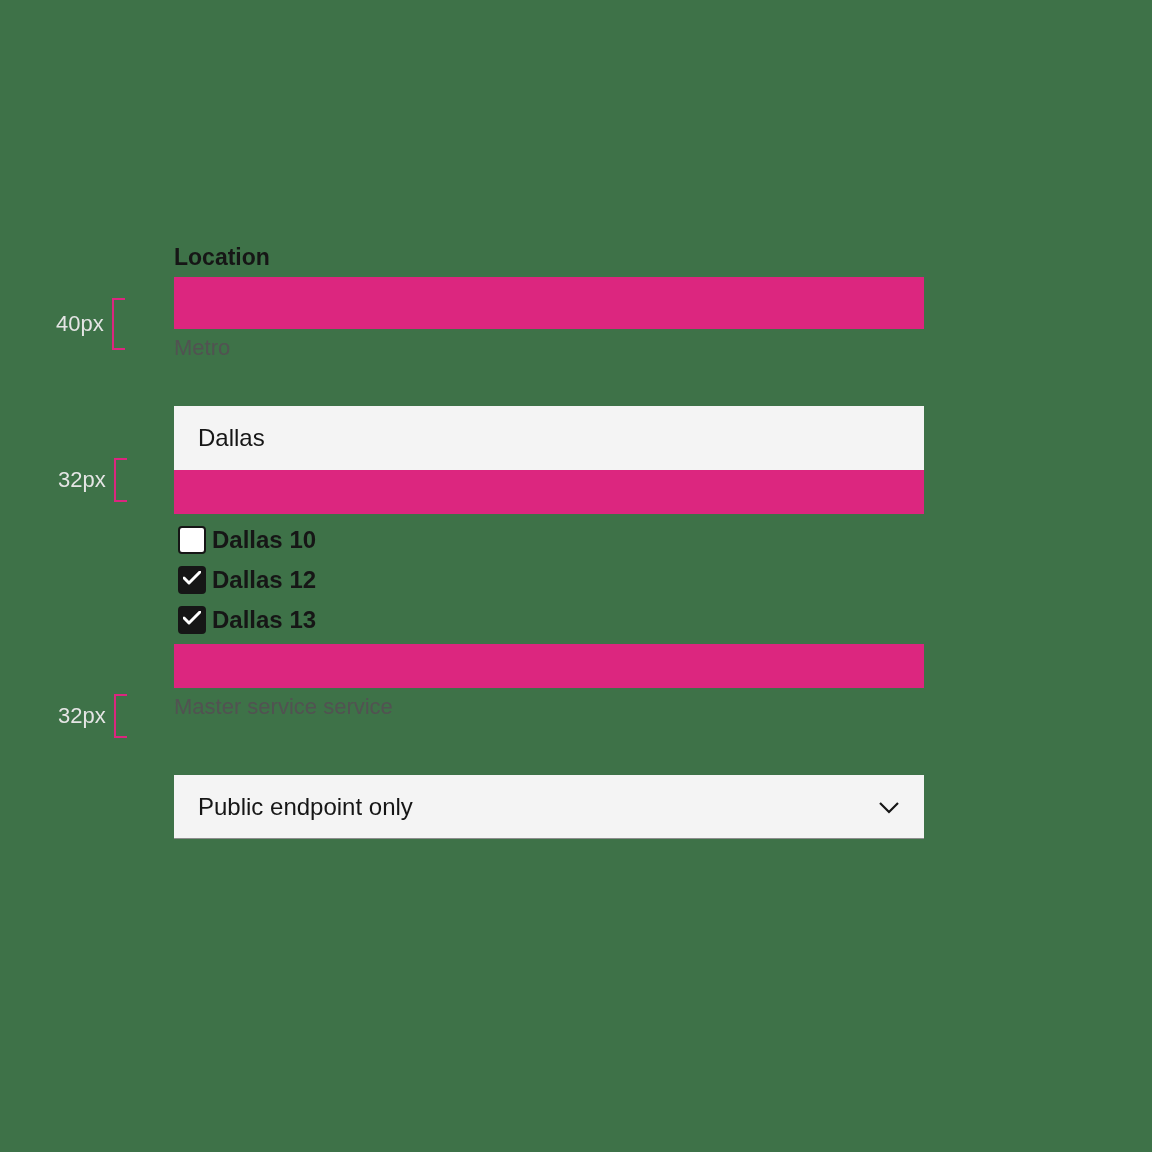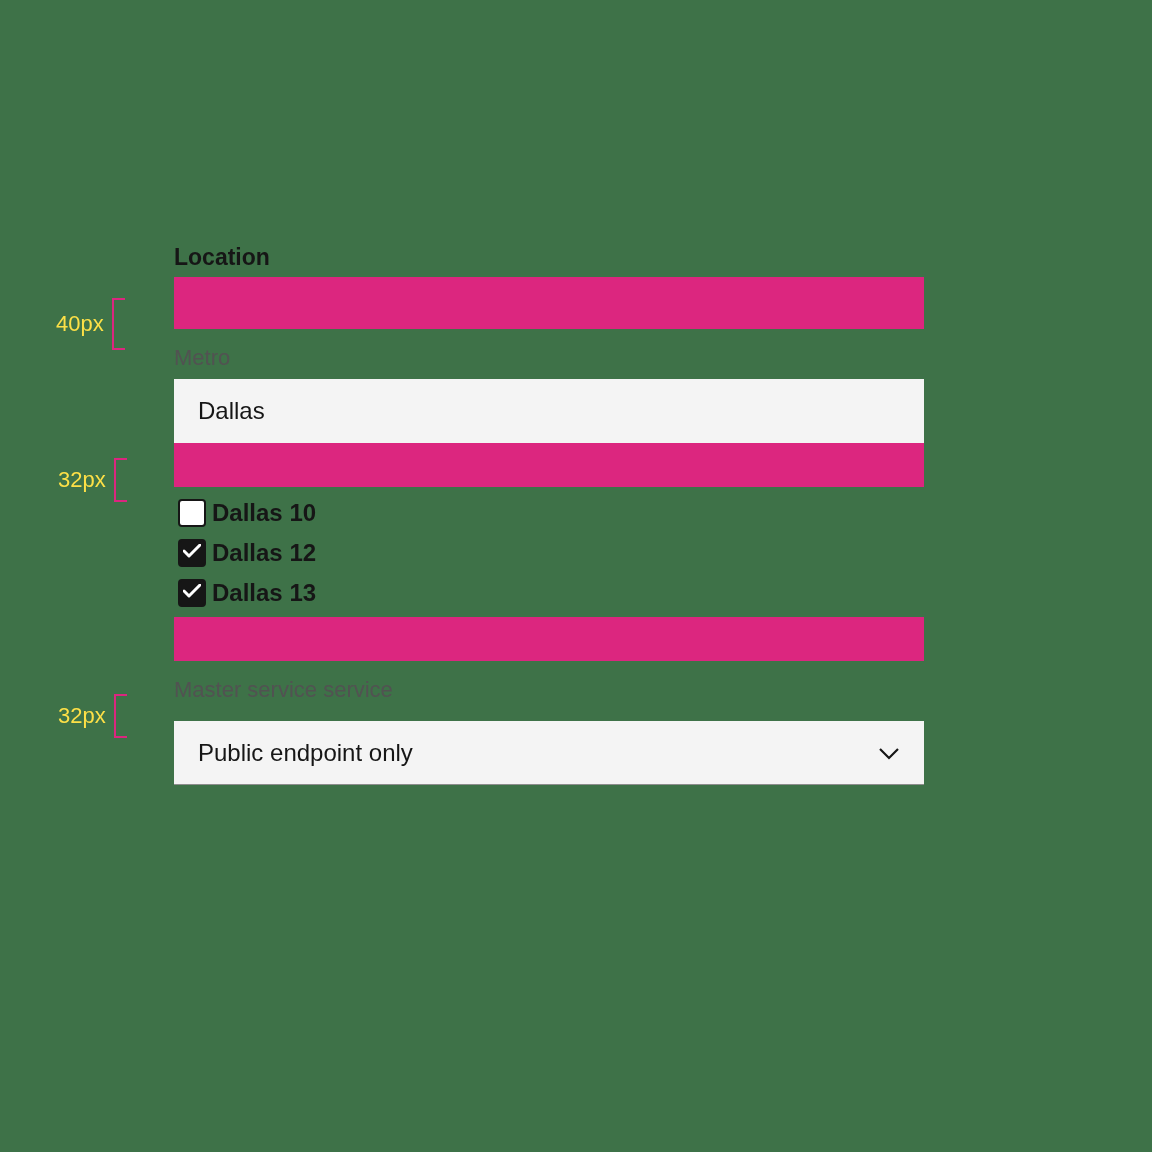--- a/index.html
+++ b/index.html
@@ -25,34 +25,35 @@
   }
   .spacer {
     background: #dc267f;
     width: 100%;
   }
   .spacer.h40 { height: 52px; }
   .spacer.h32 { height: 44px; }
   .field-label {
     font-size: 22px;
     color: #525252;
-    padding-top: 16px;
+    padding-top: 6px;
     padding-bottom: 8px;
   }
   .input-box {
     width: 100%;
     height: 64px;
     background: #f4f4f4;
     display: flex;
     align-items: center;
     justify-content: space-between;
     padding: 0 24px;
     border-bottom: 1px solid #8d8d8d;
     font-size: 24px;
     color: #161616;
+    margin-top: 37px;
   }
   .input-box.plain { border-bottom: none; }
   .checkbox-group {
     padding-top: 6px;
   }
   .checkbox-row {
     display: flex;
     align-items: center;
     gap: 6px;
     padding: 6px 0 6px 4px;
@@ -79,21 +80,21 @@
     color: #161616;
   }
   .chevron svg { width: 22px; height: 14px; }
 
   
   .annot {
     position: absolute;
     display: flex;
     align-items: center;
     gap: 8px;
-    color: #fde047;
+    color: #e5e5e5;
     font-size: 22px;
     font-weight: 400;
   }
   .annot .bracket {
     position: relative;
     width: 12px;
     border-left: 2px solid #dc267f;
   }
   .annot .bracket::before,
   .annot .bracket::after {

